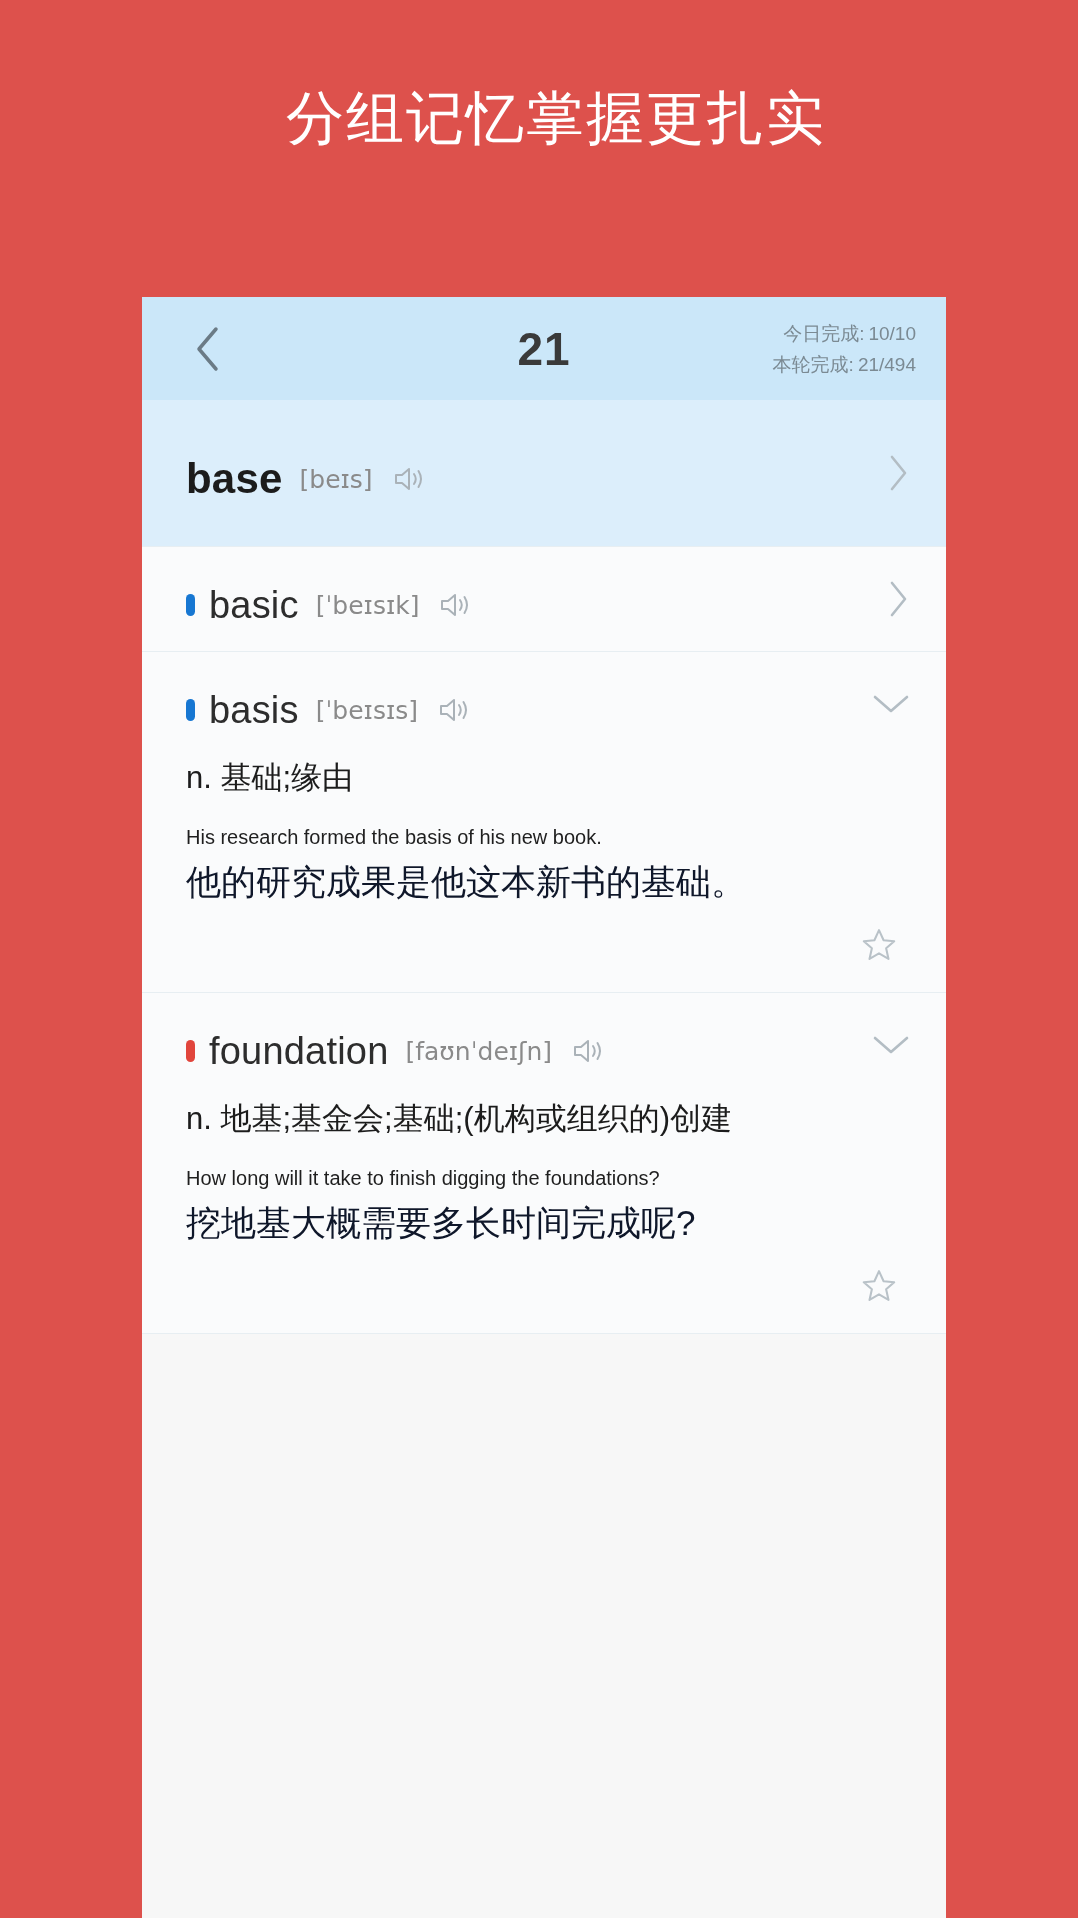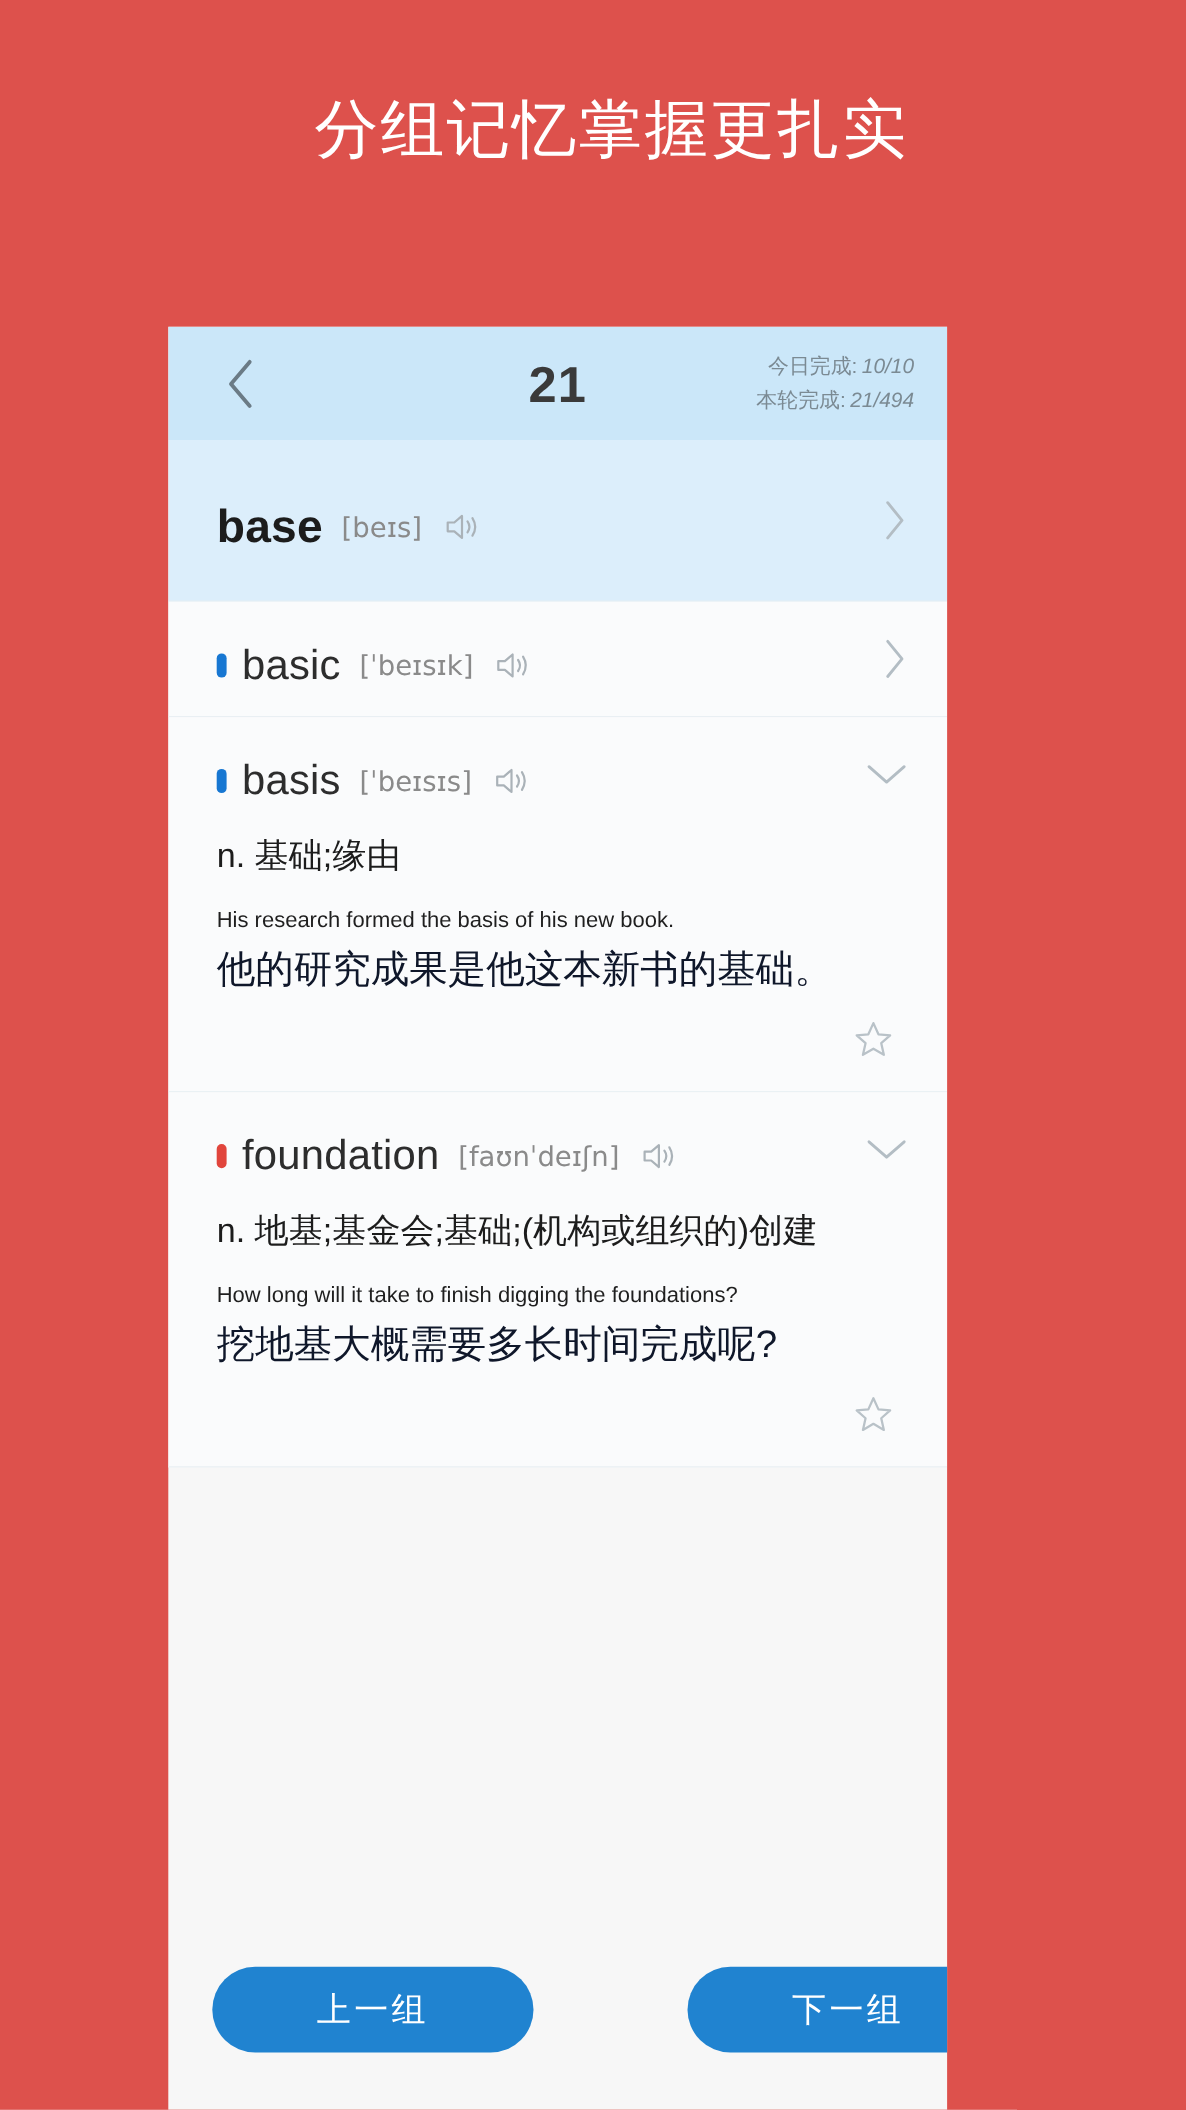--- a/index.html
+++ b/index.html
@@ -27,23 +27,23 @@
     font-weight: 400;
     letter-spacing: 2px;
     line-height: 1.1;
     white-space: nowrap;
     padding-left: 17px;
   }
 
   
   .phone-card {
     position: absolute;
-    left: 153px;
+    left: 142px;
     top: 297px;
-    width: 708px;
+    width: 804px;
     height: 1621px;
     background: #f7f7f7;
     overflow: hidden;
   }
 
   
   .card-header {
     position: relative;
     height: 103px;
     background: #cbe7f9;
@@ -80,21 +80,21 @@
     transform: translateY(-50%);
     text-align: right;
     color: #7b8a93;
     font-size: 19px;
     line-height: 1.65;
     white-space: nowrap;
   }
   .header-stats .stat-row {
     display: block;
   }
-  .header-stats .stat-val { margin-left: 4px; font-style: italic; }
+  .header-stats .stat-val { margin-left: 4px; }
 
   
   .word-list {
     position: relative;
   }
   .word-item {
     position: relative;
     background: #ffffff;
     border-bottom: 1px solid #e7eef2;
   }
@@ -346,20 +346,14 @@
             <svg width="38" height="38" viewBox="0 0 24 24">
               <path d="M12 2.6 L14.9 9.0 L21.6 9.6 L16.5 14.1 L18.0 20.8 L12 17.3 L6.0 20.8 L7.5 14.1 L2.4 9.6 L9.1 9.0 Z" fill="none" stroke="#b9c2c8" stroke-width="1.3" stroke-linejoin="round"></path>
             </svg>
           </span>
         </div>
       </div>
     </div>
 
   </div>
 
-  <div class="card-bottom">
-    <div class="bottom-buttons">
-      <button class="nav-btn">上一组</button>
-      <button class="nav-btn">下一组</button>
-    </div>
-  </div>
 
 </div>
 
 </body></html>

